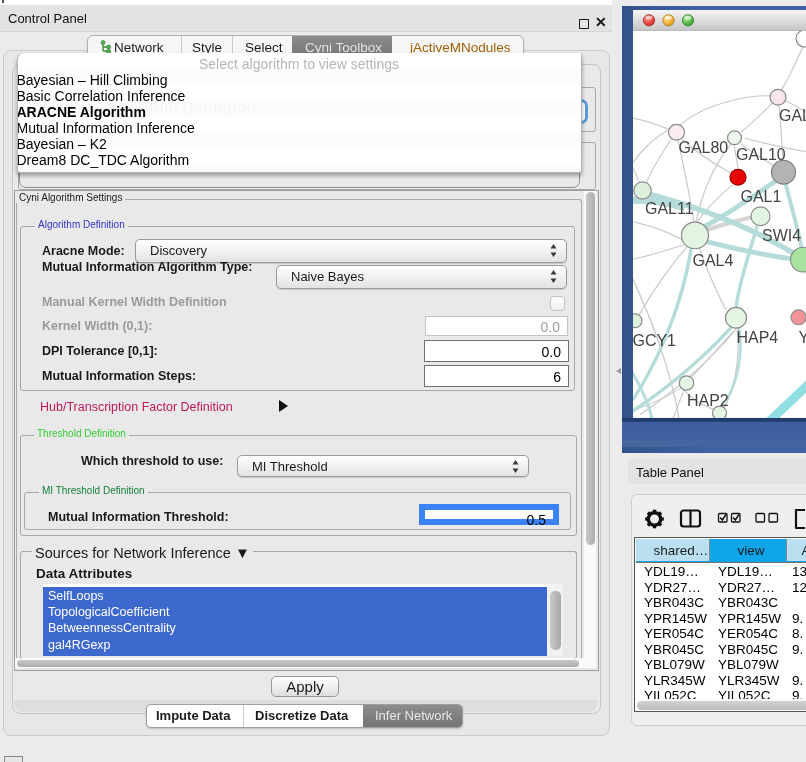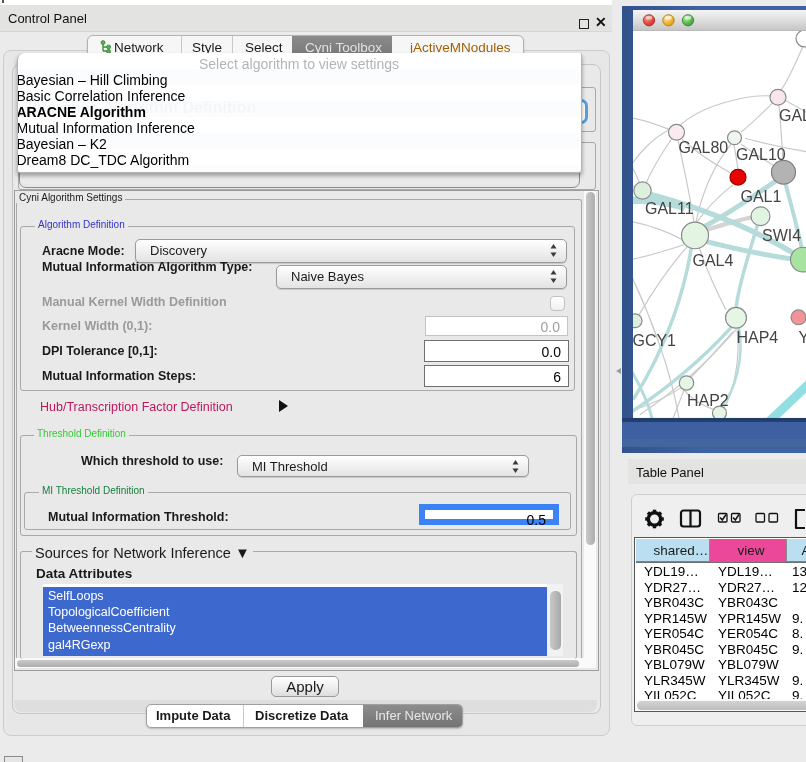--- a/index.html
+++ b/index.html
@@ -317,21 +317,21 @@
       <path d="M75 8.5 L77.3 11 L81 5.5" stroke-width="1.5"></path>
       <path d="M88 8.5 L90.3 11 L94 5.5" stroke-width="1.5"></path>
       <rect x="111" y="4.5" width="8.5" height="8.5" rx="1"></rect>
       <rect x="124" y="4.5" width="8.5" height="8.5" rx="1"></rect>
     </g>
 
     <path d="M151 1 L161 1 L165 5 L165 19 L151 19 Z" fill="none" stroke="#111" stroke-width="2.2" stroke-linejoin="round"></path>
   </svg>
 
   <div class="abs" style="left:634px;top:537px;width:172px;height:175px;background:#fff;border:1.5px solid #555;border-right:none;box-sizing:border-box;overflow:hidden;"></div>
-  <div class="abs" style="left:635.5px;top:538.5px;width:170.5px;height:24px;background:#ec4899;border-bottom:1.5px solid #6f6f6f;box-sizing:border-box;font-size:13.5px;">
+  <div class="abs" style="left:635.5px;top:538.5px;width:170.5px;height:24px;background:#0ea5e9;border-bottom:1.5px solid #6f6f6f;box-sizing:border-box;font-size:13.5px;">
     <div class="abs" style="left:0;top:0;width:73px;height:22.5px;background:#b9dff0;border-right:1.5px solid #8a8a8a;"></div>
     <div class="abs" style="left:150.5px;top:0;width:20px;height:22.5px;background:#b9dff0;border-left:1.5px solid #8a8a8a;"></div>
     <div class="abs" style="left:18px;top:4px;">shared…</div>
     <div class="abs" style="left:102px;top:4px;">view</div>
     <div class="abs" style="left:166px;top:4px;">A</div>
   </div>
   <div class="abs" style="left:635.5px;top:563px;width:170.5px;font-size:13.5px;line-height:15.5px;color:#000;white-space:nowrap;overflow:hidden;height:136px;">
     <div class="abs" style="left:8.5px;top:1px;">YDL19…<br>YDR27…<br>YBR043C<br>YPR145W<br>YER054C<br>YBR045C<br>YBL079W<br>YLR345W<br>YIL052C</div>
     <div class="abs" style="left:82.5px;top:1px;">YDL19…<br>YDR27…<br>YBR043C<br>YPR145W<br>YER054C<br>YBR045C<br>YBL079W<br>YLR345W<br>YIL052C</div>
     <div class="abs" style="left:156.5px;top:1px;">13<br>12<br><br>9.<br>8.<br>9.<br><br>9.<br>9.</div>

